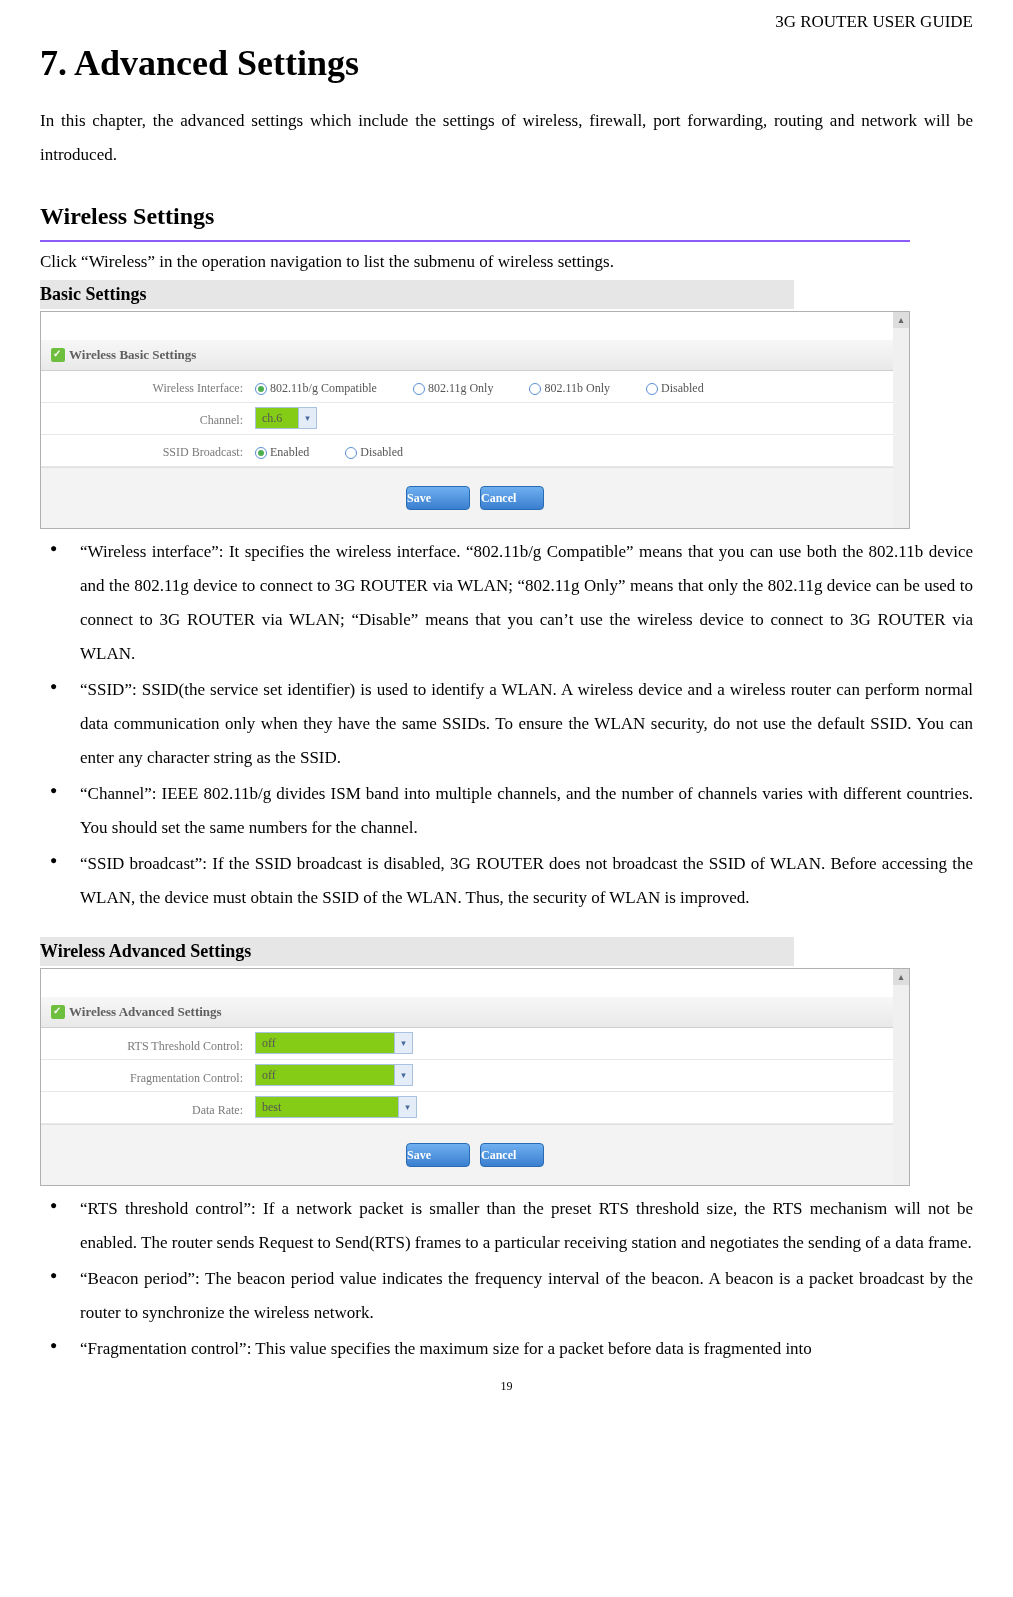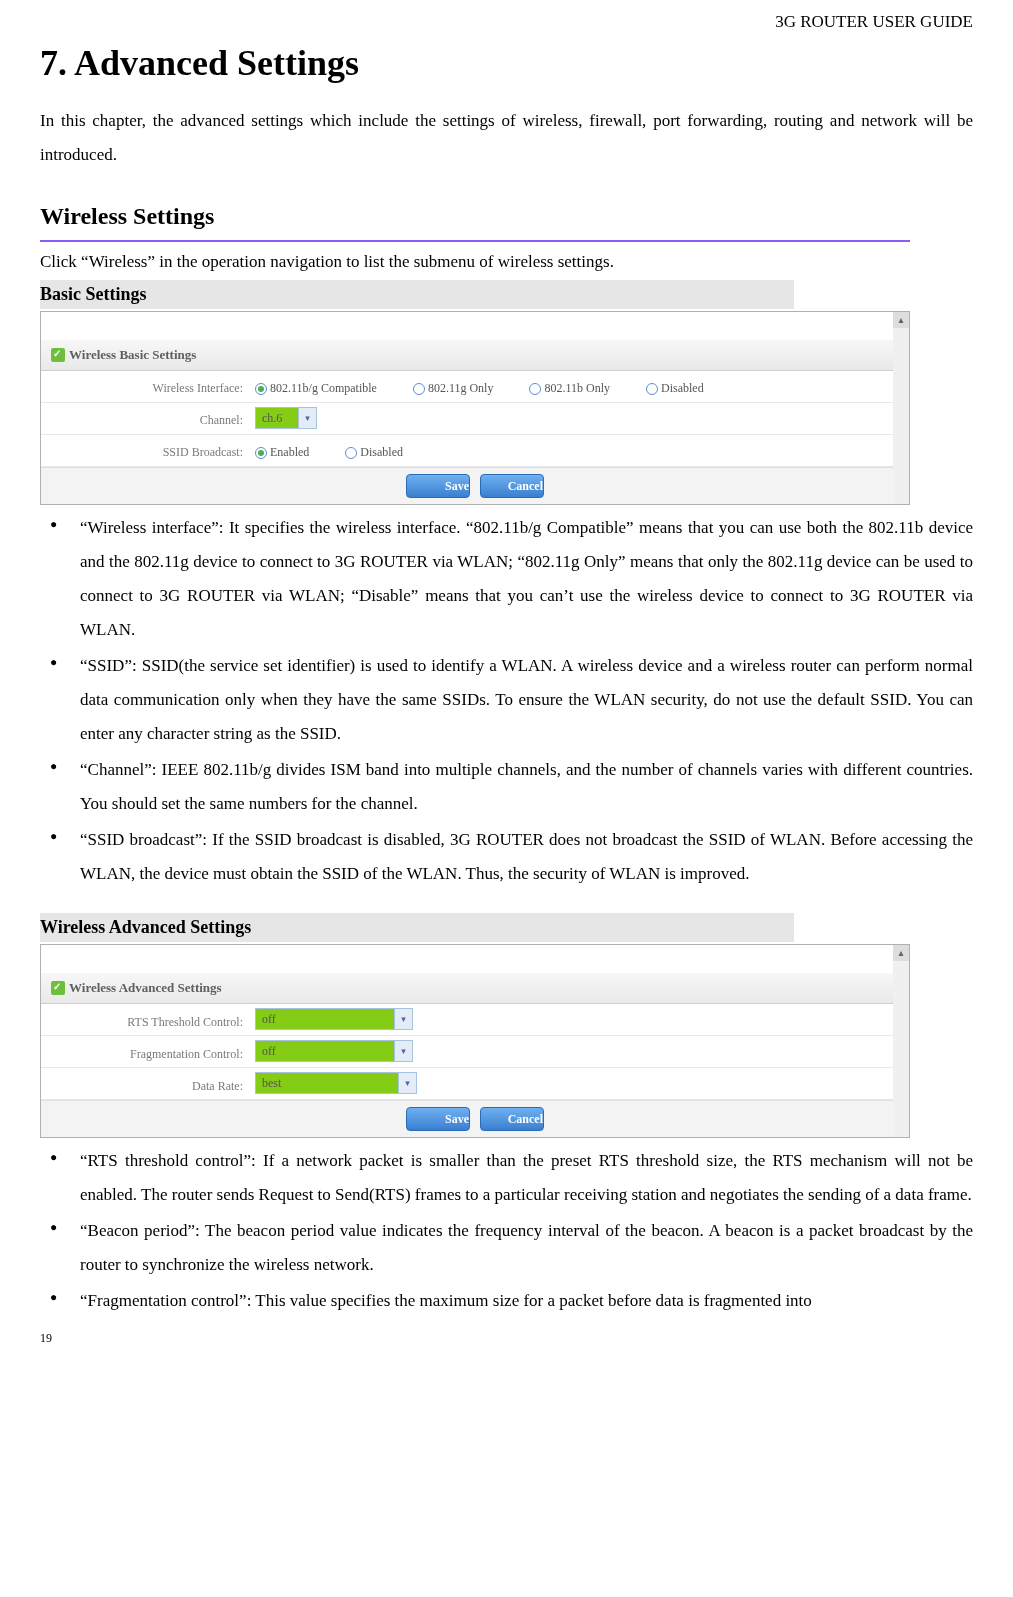--- a/index.html
+++ b/index.html
@@ -196,22 +196,22 @@
       display: inline-block;
       min-width: 64px;
       height: 24px;
       line-height: 22px;
       color: #fff;
       font-size: 12px;
       font-weight: bold;
       border-radius: 4px;
       border: 1px solid #2a6bb5;
       background: linear-gradient(#6fb0f0, #3a7fd0);
-      margin: 0 3px;
-      text-align: right;
+      margin: 12px 3px;
+      text-align: left;
     }
     
     ul.doclist {
       list-style: none;
       margin: 4px 0 22px 0;
     }
     ul.doclist > li {
       position: relative;
       padding-left: 40px;
       font-size: 17px;
@@ -221,21 +221,21 @@
     }
     ul.doclist > li::before {
       content: "●";
       position: absolute;
       left: 10px;
       top: 0;
       font-size: 12px;
       line-height: 2.2;
     }
     .page-num {
-      text-align: left;
+      text-align: center;
       font-size: 12px;
       margin-top: 12px;
     }
   </style>
 </head>
 <body>
 
 <div class="header-right">3G ROUTER USER GUIDE</div>
 
 <h1 class="chapter">7. Advanced Settings</h1>

